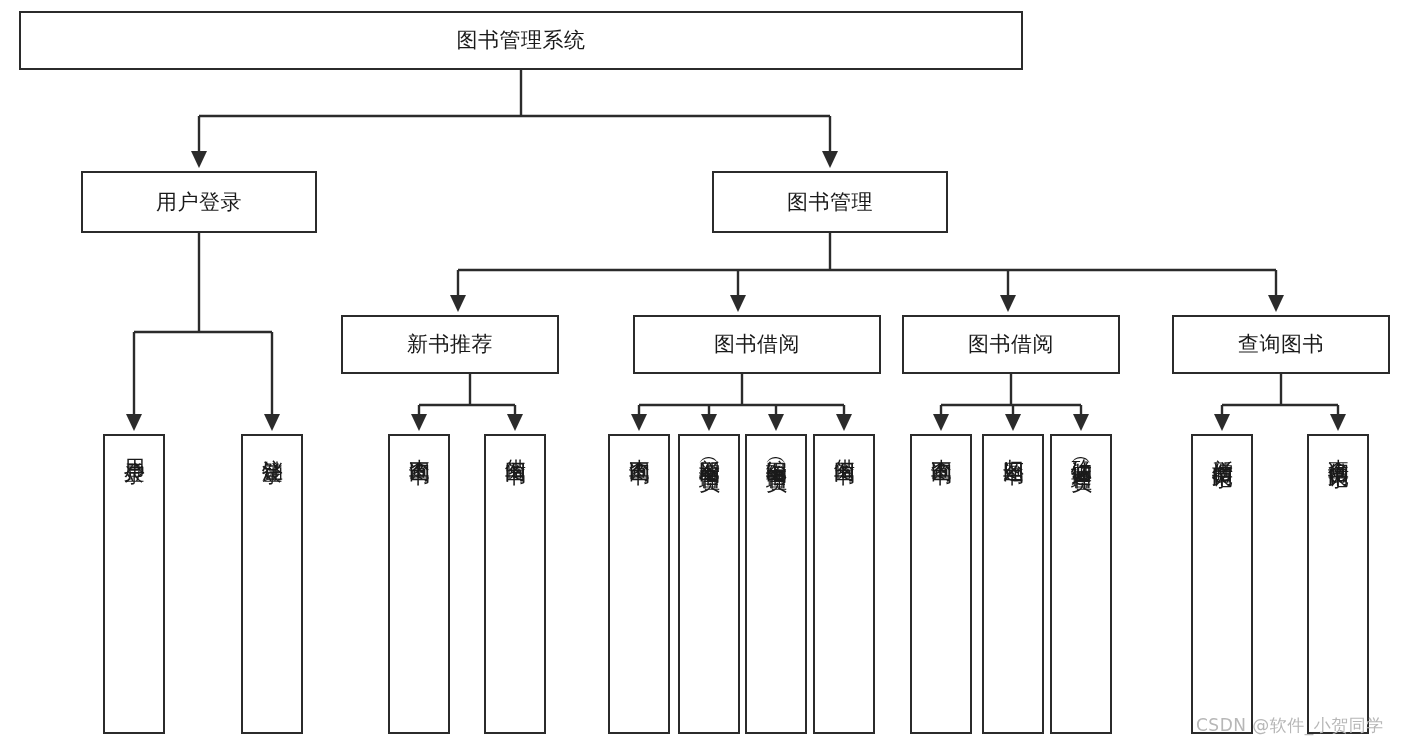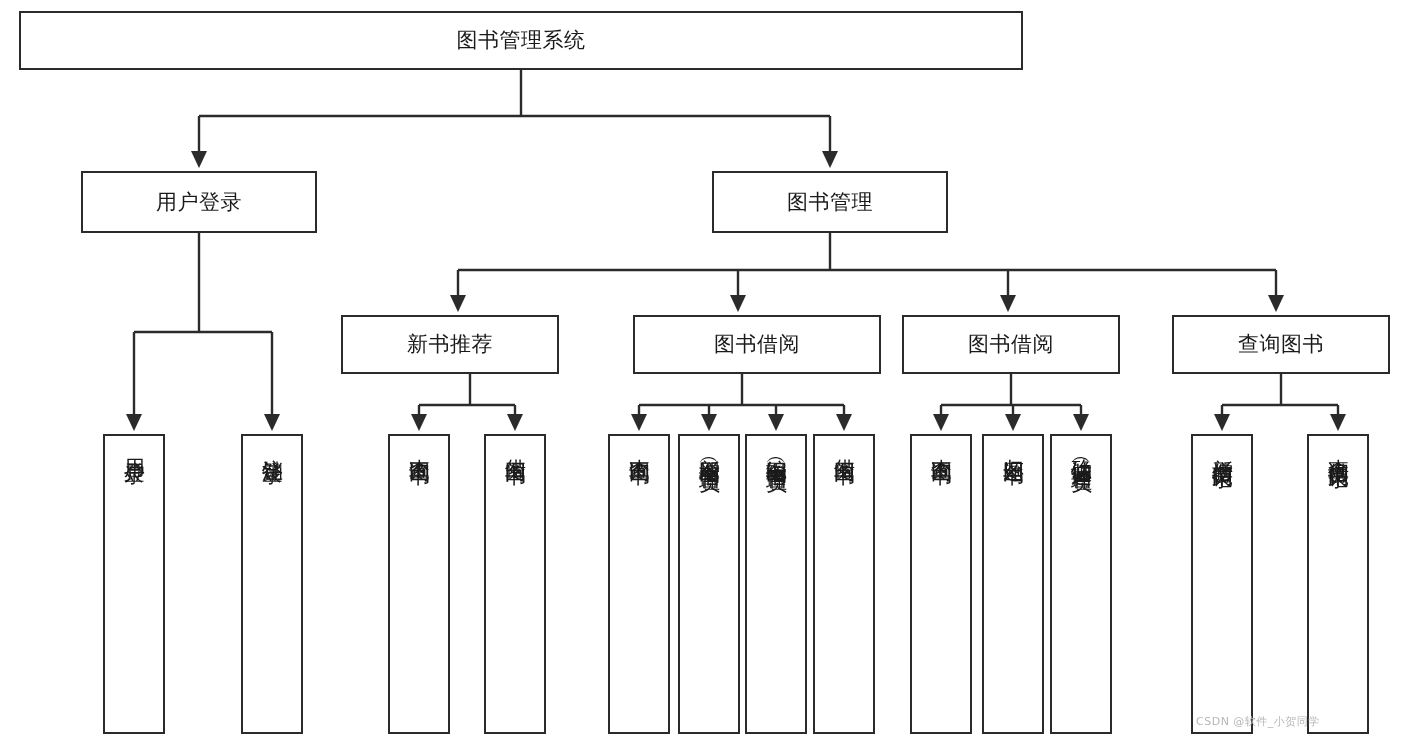--- a/index.html
+++ b/index.html
@@ -52,21 +52,21 @@
   .node.vertical .node-label {
     writing-mode: vertical-rl;
     text-orientation: upright;
     font-size: 21px;
     letter-spacing: 2px;
     white-space: nowrap;
   }
   .watermark {
     position: absolute;
     color: #b7b7b7;
-    font-size: 11px;
+    font-size: 17px;
     letter-spacing: 0.5px;
     white-space: nowrap;
     pointer-events: none;
   }
 </style>
 </head>
 <body>
 
 <div id="canvas">
 

